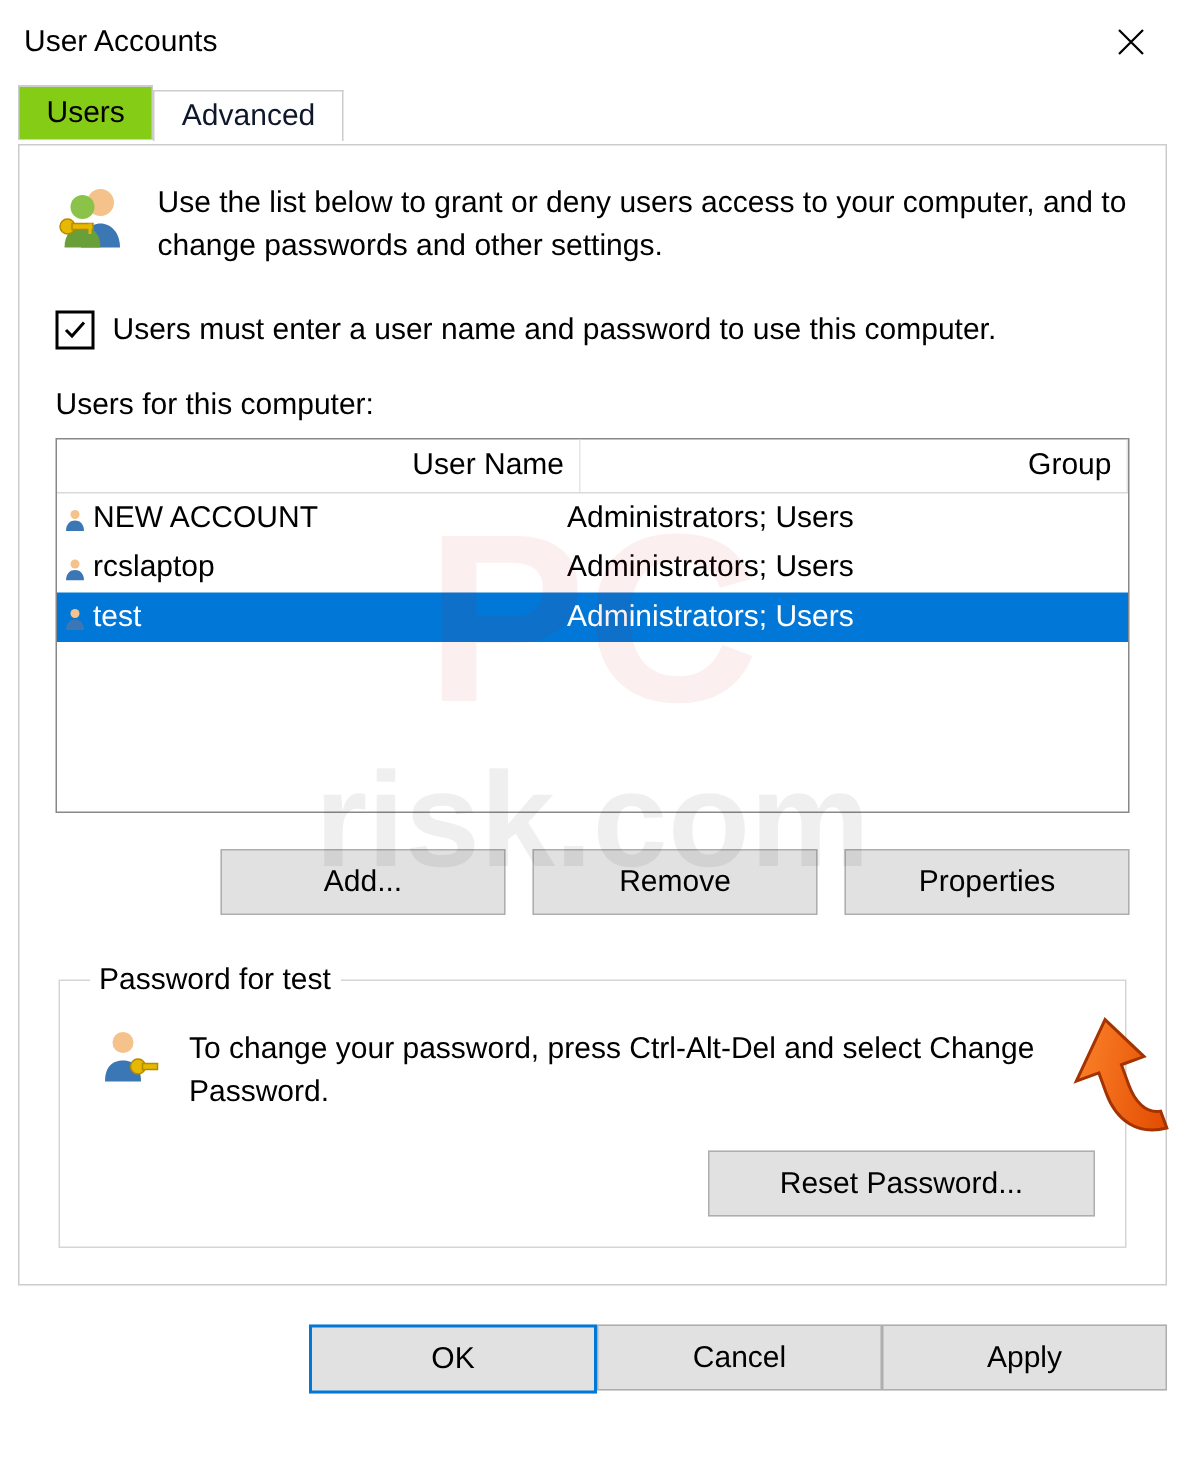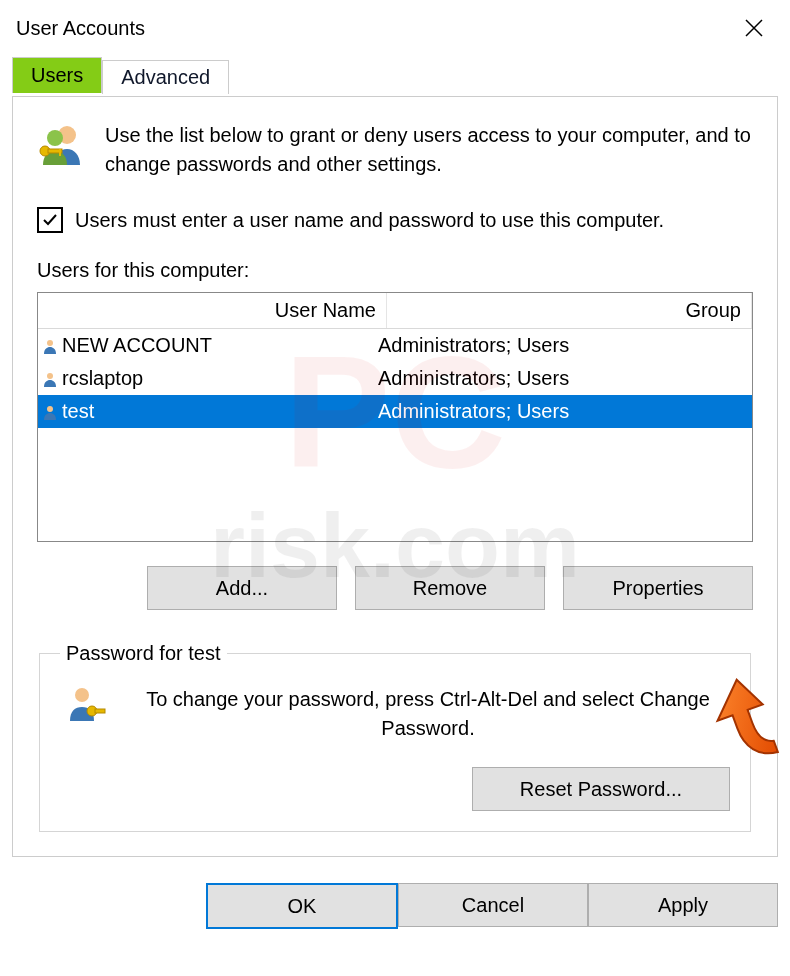--- a/index.html
+++ b/index.html
@@ -28,21 +28,21 @@
   .row{display:flex;align-items:center;font-size:20px;height:33px;}
   .row .ri{width:16px;height:16px;margin:0 4px 0 4px;flex:none;}
   .row .rn{width:306px;padding-left:0;}
   .row .rg{flex:1;padding-left:10px;}
   .row.sel{background:#0178d7;color:#ffffff;}
   .btnrow{display:flex;justify-content:flex-end;gap:18px;margin-top:24px;}
   .btn{min-width:152px;height:42px;border:1px solid #aeaeae;background:#e1e1e1;font-size:20px;display:flex;align-items:center;justify-content:center;padding:0 18px;}
   .btn.disabled{color:#000000;}
   fieldset.group{border:1px solid #d5d5d5;margin-top:32px;padding:20px 20px 20px 20px;}
   fieldset.group legend{font-size:20px;padding:0 6px;}
-  .pwrow{display:flex;gap:20px;align-items:flex-start;text-align:center;}
+  .pwrow{display:flex;gap:20px;align-items:flex-start;}
   .pw-icon{width:40px;height:40px;flex:none;margin-left:6px;}
   .pw-text{font-size:20px;line-height:1.45;}
   .resetrow{display:flex;justify-content:flex-end;margin-top:24px;}
   .footer{display:flex;justify-content:flex-end;padding:14px 12px 20px 12px;}
   .btn.primary{border:2px solid #0178d7;background:#e1e1e1;}
   .arrow{position:absolute;width:70px;height:90px;pointer-events:none;}
   .watermark{position:absolute;inset:0;pointer-events:none;opacity:0.06;display:flex;align-items:center;justify-content:center;}
 </style>
 </head>
 <body>

